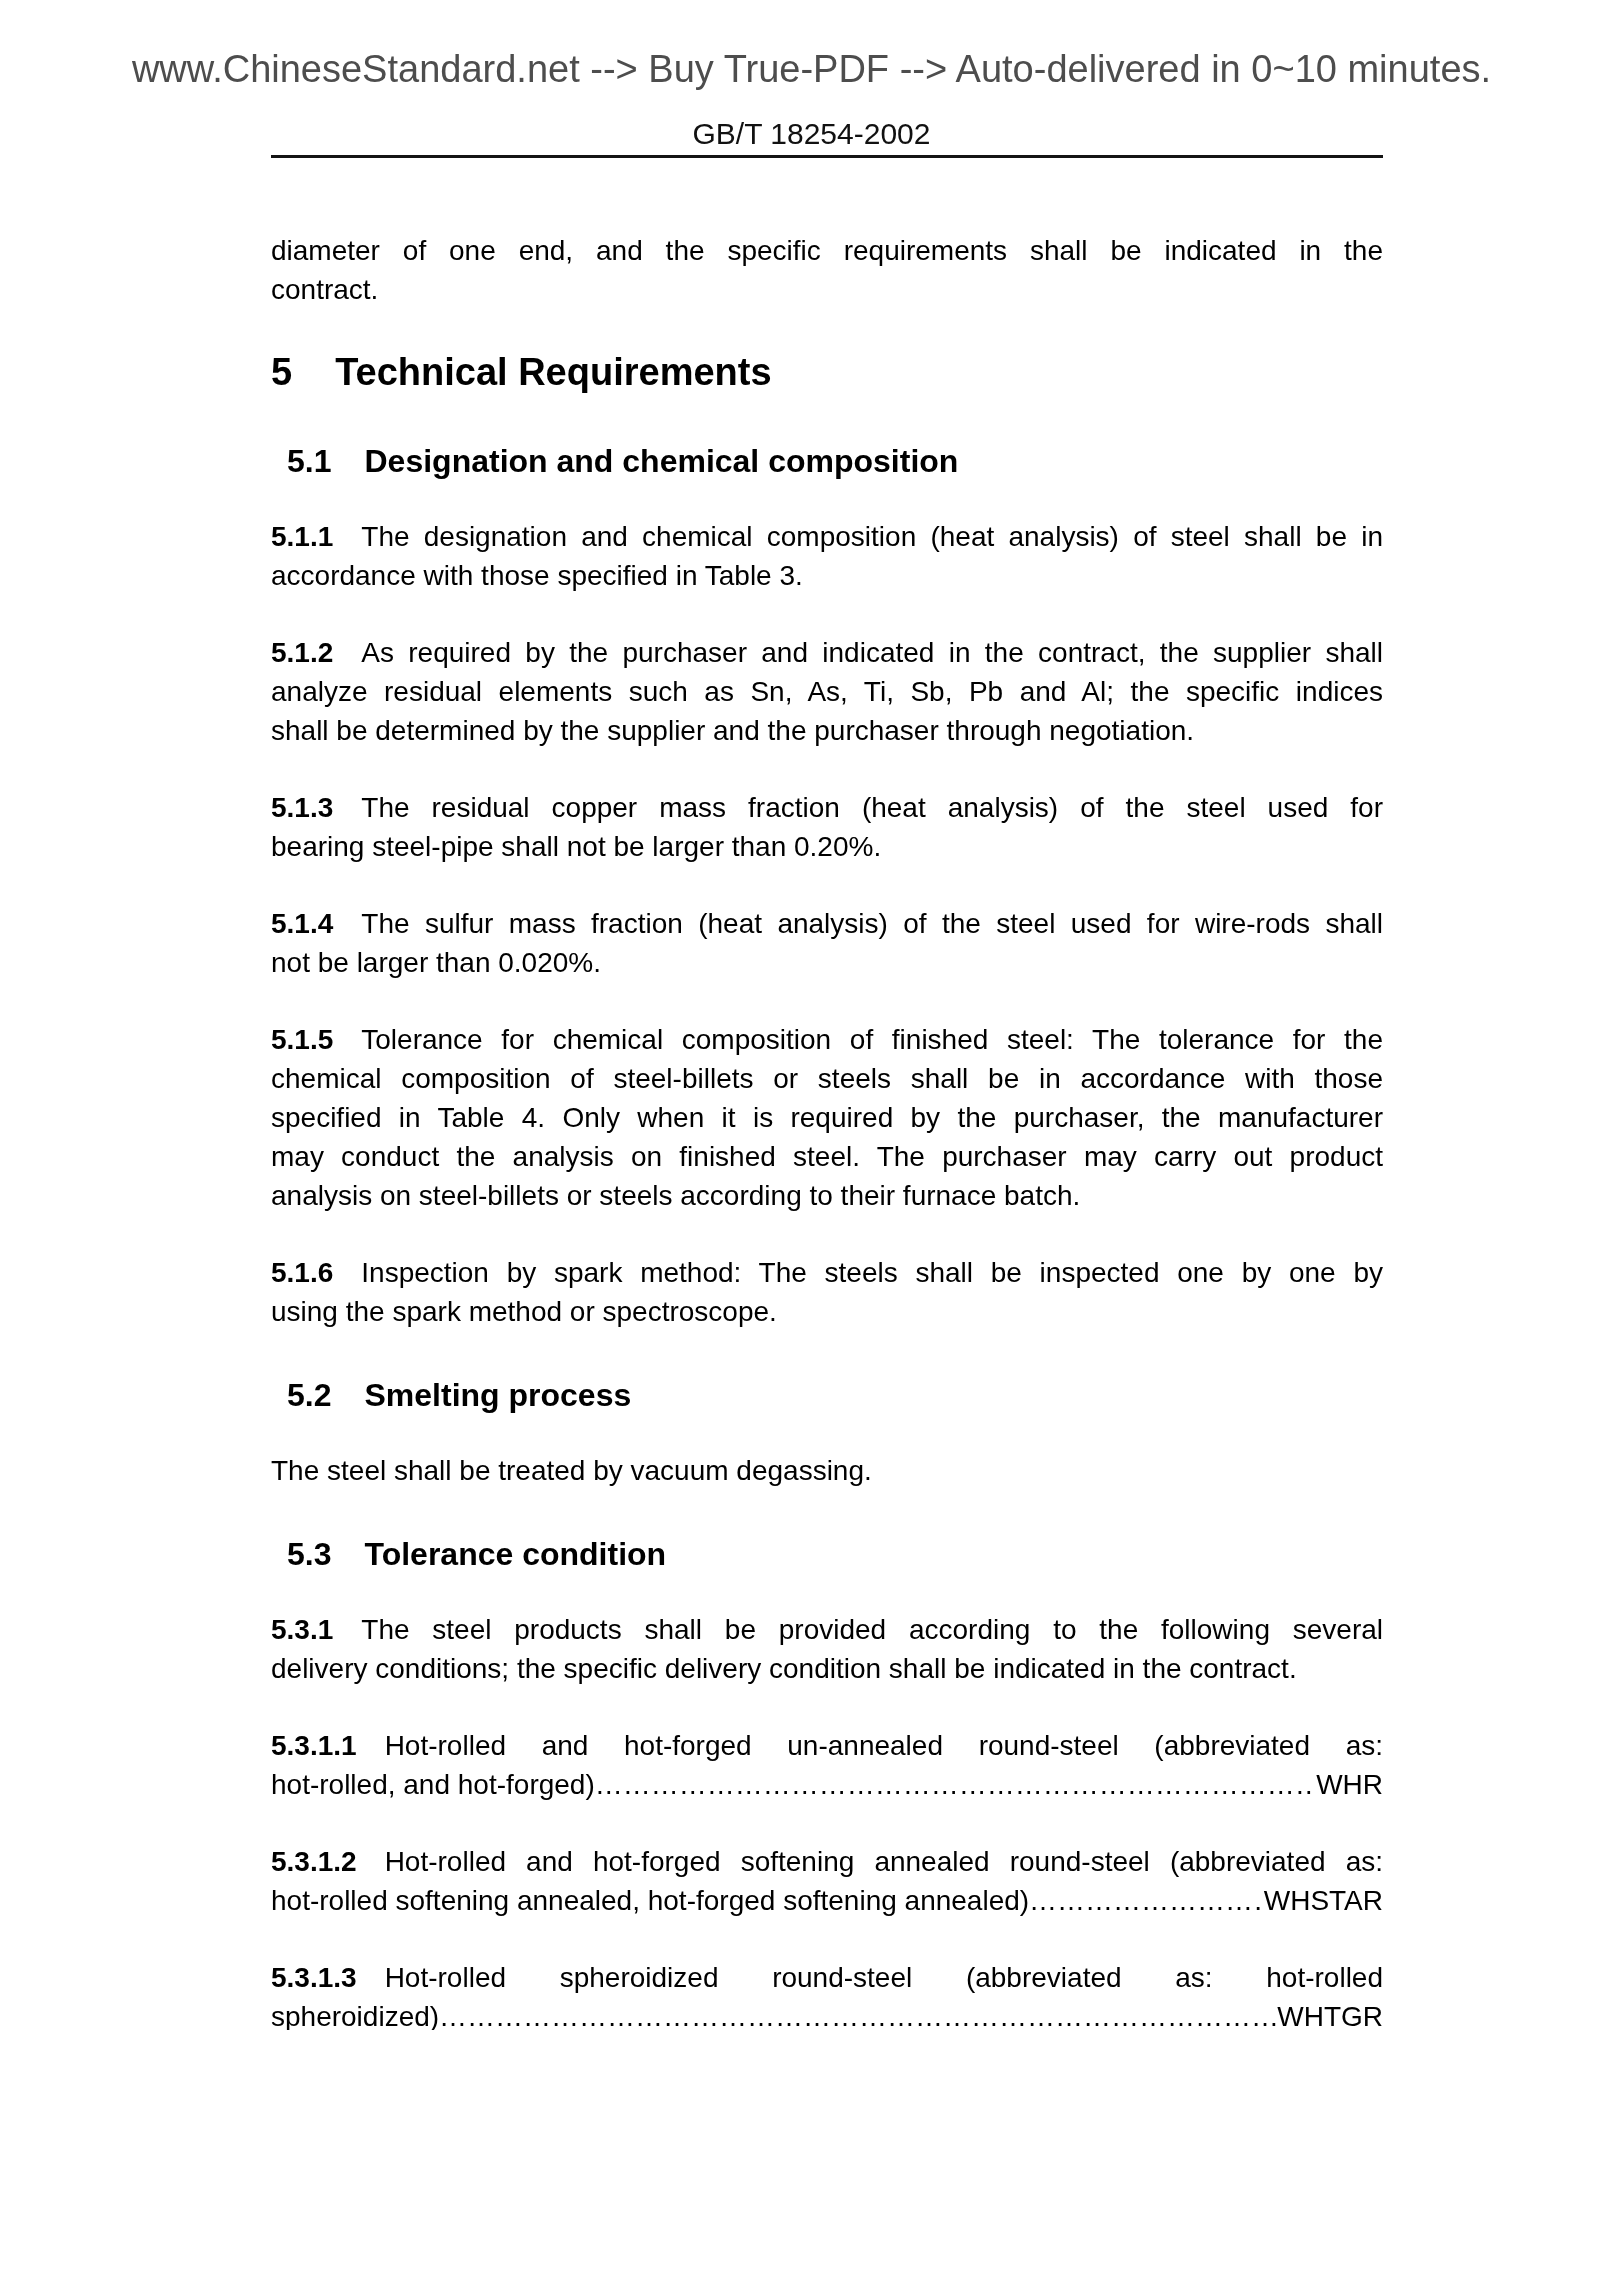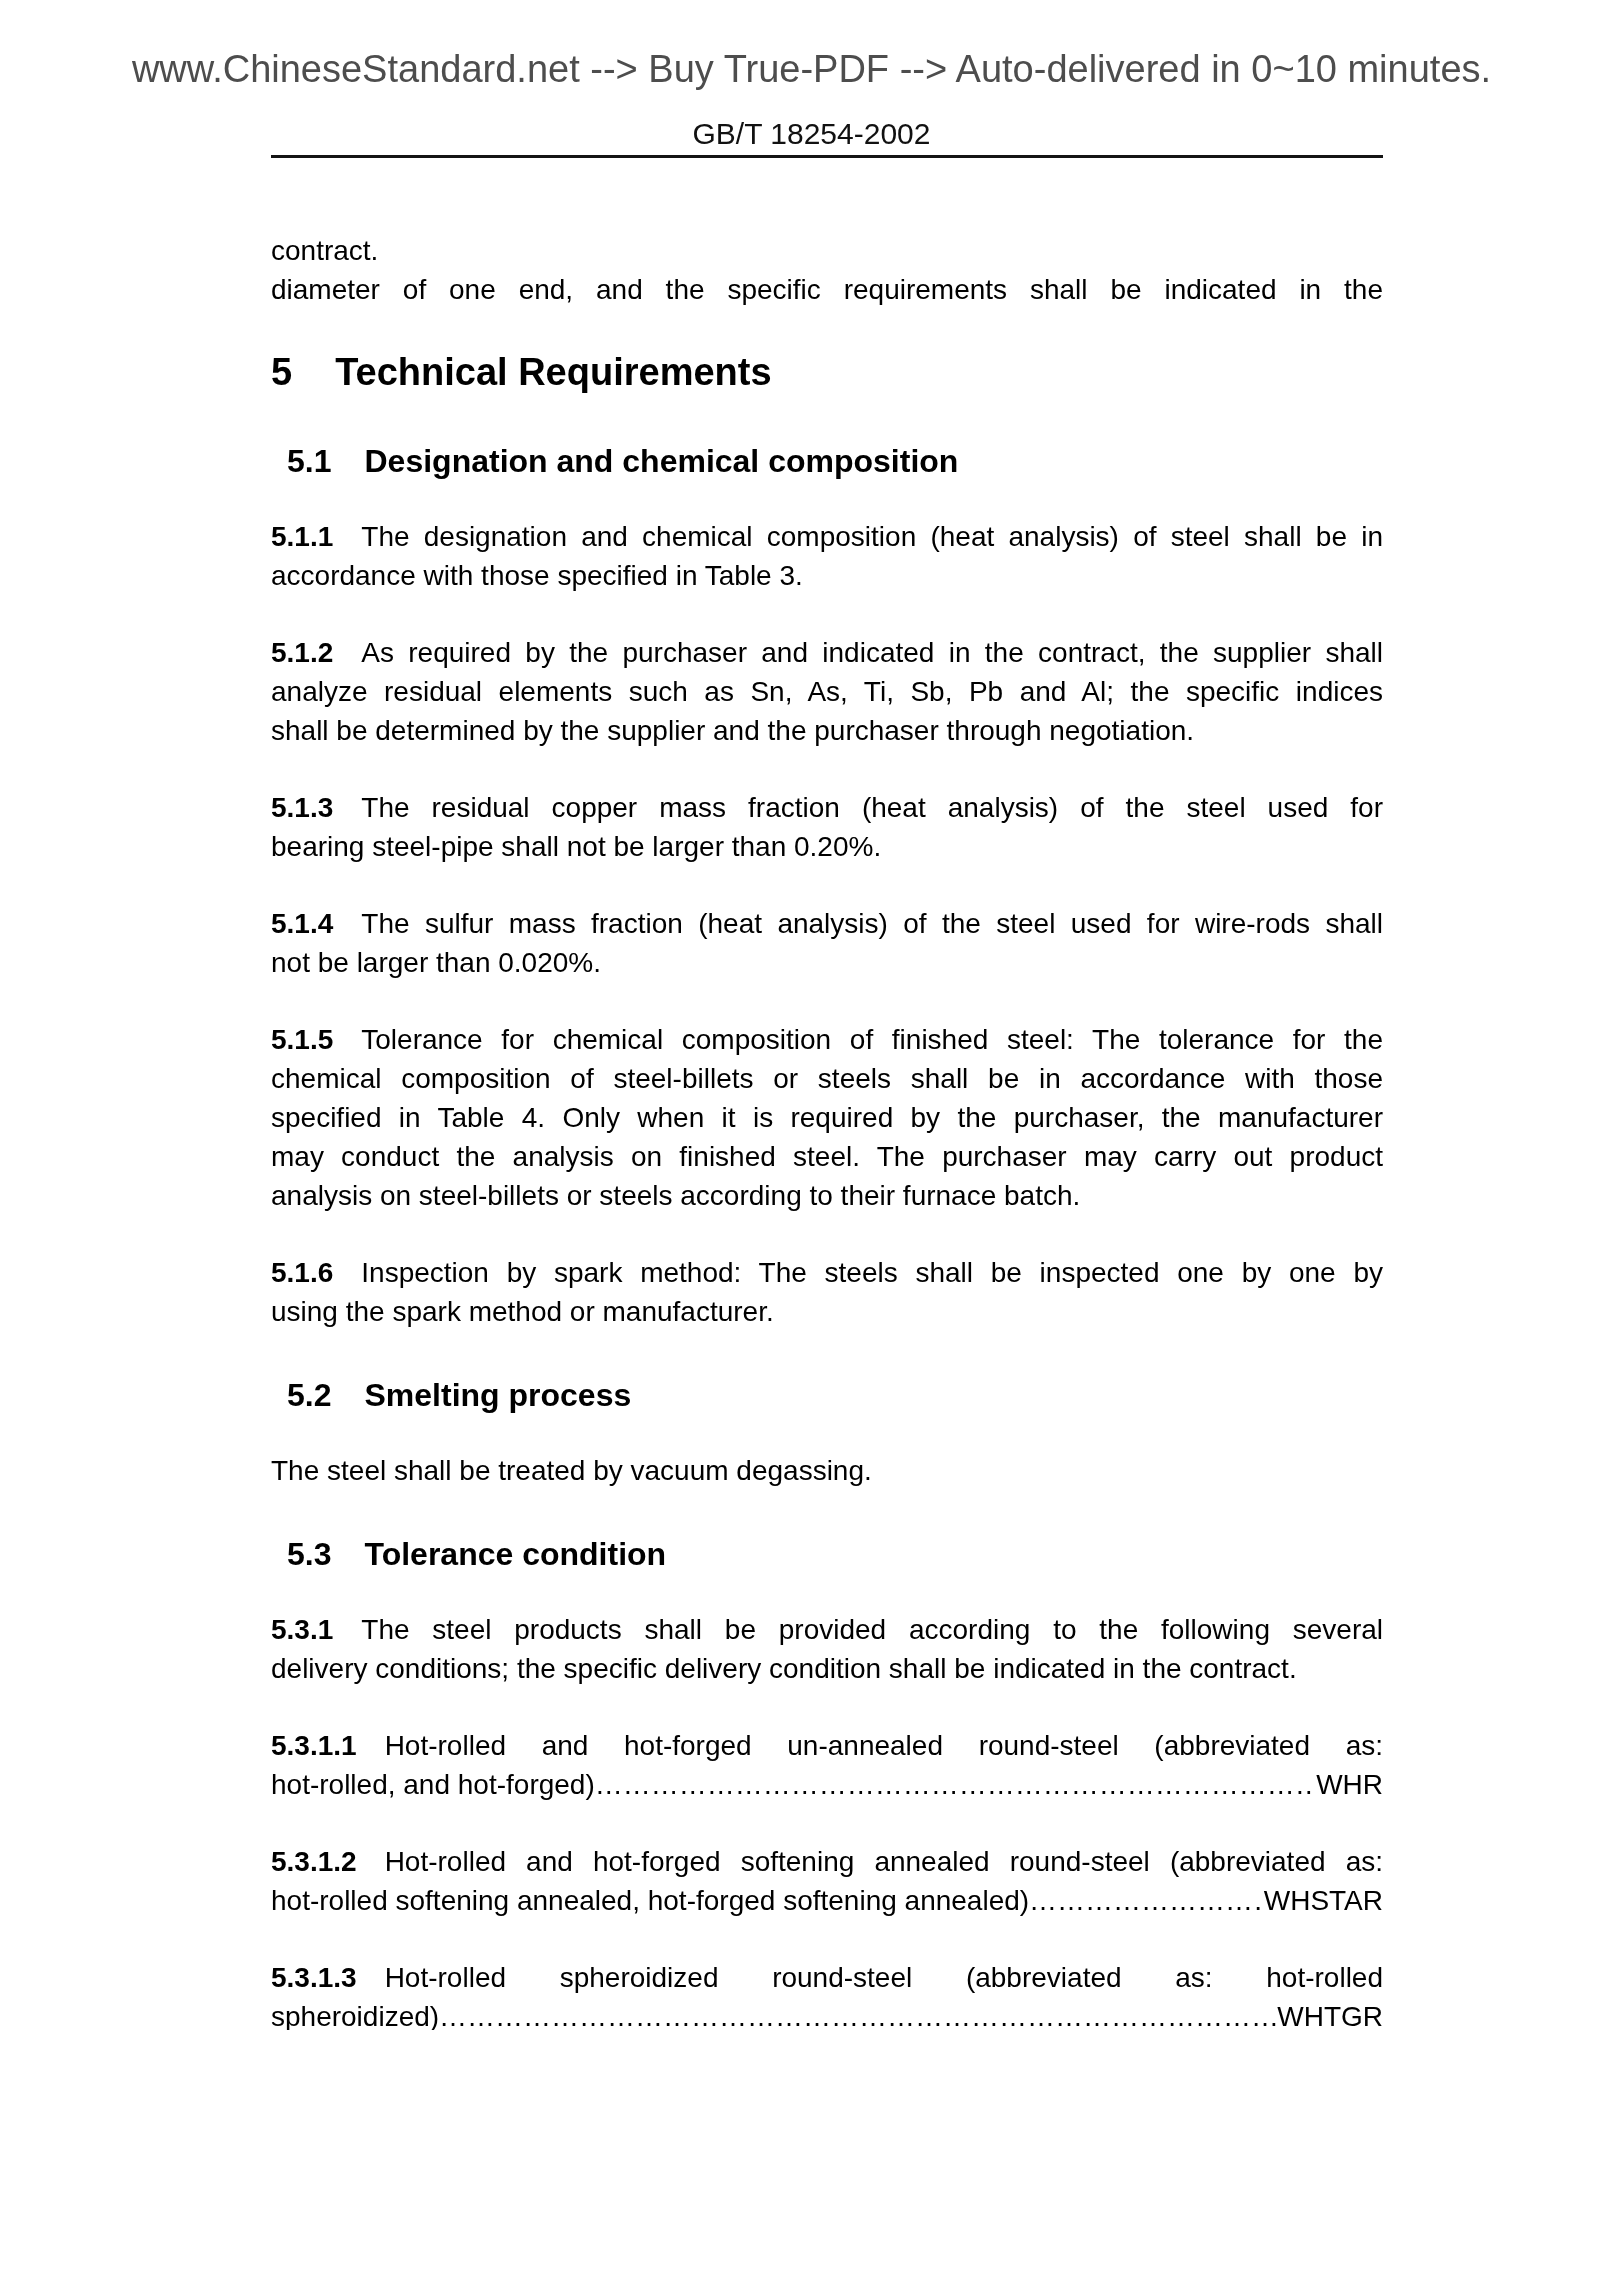--- a/index.html
+++ b/index.html
@@ -103,22 +103,22 @@
 
 <div class="page">
 
   <div class="promo">www.ChineseStandard.net --&gt; Buy True-PDF --&gt; Auto-delivered in 0~10 minutes.</div>
   <div class="doccode">GB/T 18254-2002</div>
   <div class="hrule"></div>
 
   <div class="content">
 
     <div class="para">
+      <div class="ln j">diameter of one end, and the specific requirements shall be indicated in the</div>
       <div class="ln">contract.</div>
-      <div class="ln j">diameter of one end, and the specific requirements shall be indicated in the</div>
     </div>
 
     <h1 class="sec"><span class="hnum">5</span><span>Technical Requirements</span></h1>
 
     <h2 class="sub"><span class="h2num">5.1</span><span>Designation and chemical composition</span></h2>
 
     <div class="para">
       <div class="ln j"><b class="pnum">5.1.1</b><span>The designation and chemical composition (heat analysis) of steel shall be in</span></div>
       <div class="ln">accordance with those specified in Table 3.</div>
     </div>
@@ -142,21 +142,21 @@
     <div class="para">
       <div class="ln j"><b class="pnum">5.1.5</b><span>Tolerance for chemical composition of finished steel: The tolerance for the</span></div>
       <div class="ln j">chemical composition of steel-billets or steels shall be in accordance with those</div>
       <div class="ln j">specified in Table 4. Only when it is required by the purchaser, the manufacturer</div>
       <div class="ln j">may conduct the analysis on finished steel. The purchaser may carry out product</div>
       <div class="ln">analysis on steel-billets or steels according to their furnace batch.</div>
     </div>
 
     <div class="para">
       <div class="ln j"><b class="pnum">5.1.6</b><span>Inspection by spark method: The steels shall be inspected one by one by</span></div>
-      <div class="ln">using the spark method or manufacturer.</div>
+      <div class="ln">using the spark method or spectroscope.</div>
     </div>
 
     <h2 class="sub"><span class="h2num">5.2</span><span>Smelting process</span></h2>
 
     <div class="para">
       <div class="ln">The steel shall be treated by vacuum degassing.</div>
     </div>
 
     <h2 class="sub"><span class="h2num">5.3</span><span>Tolerance condition</span></h2>
 

